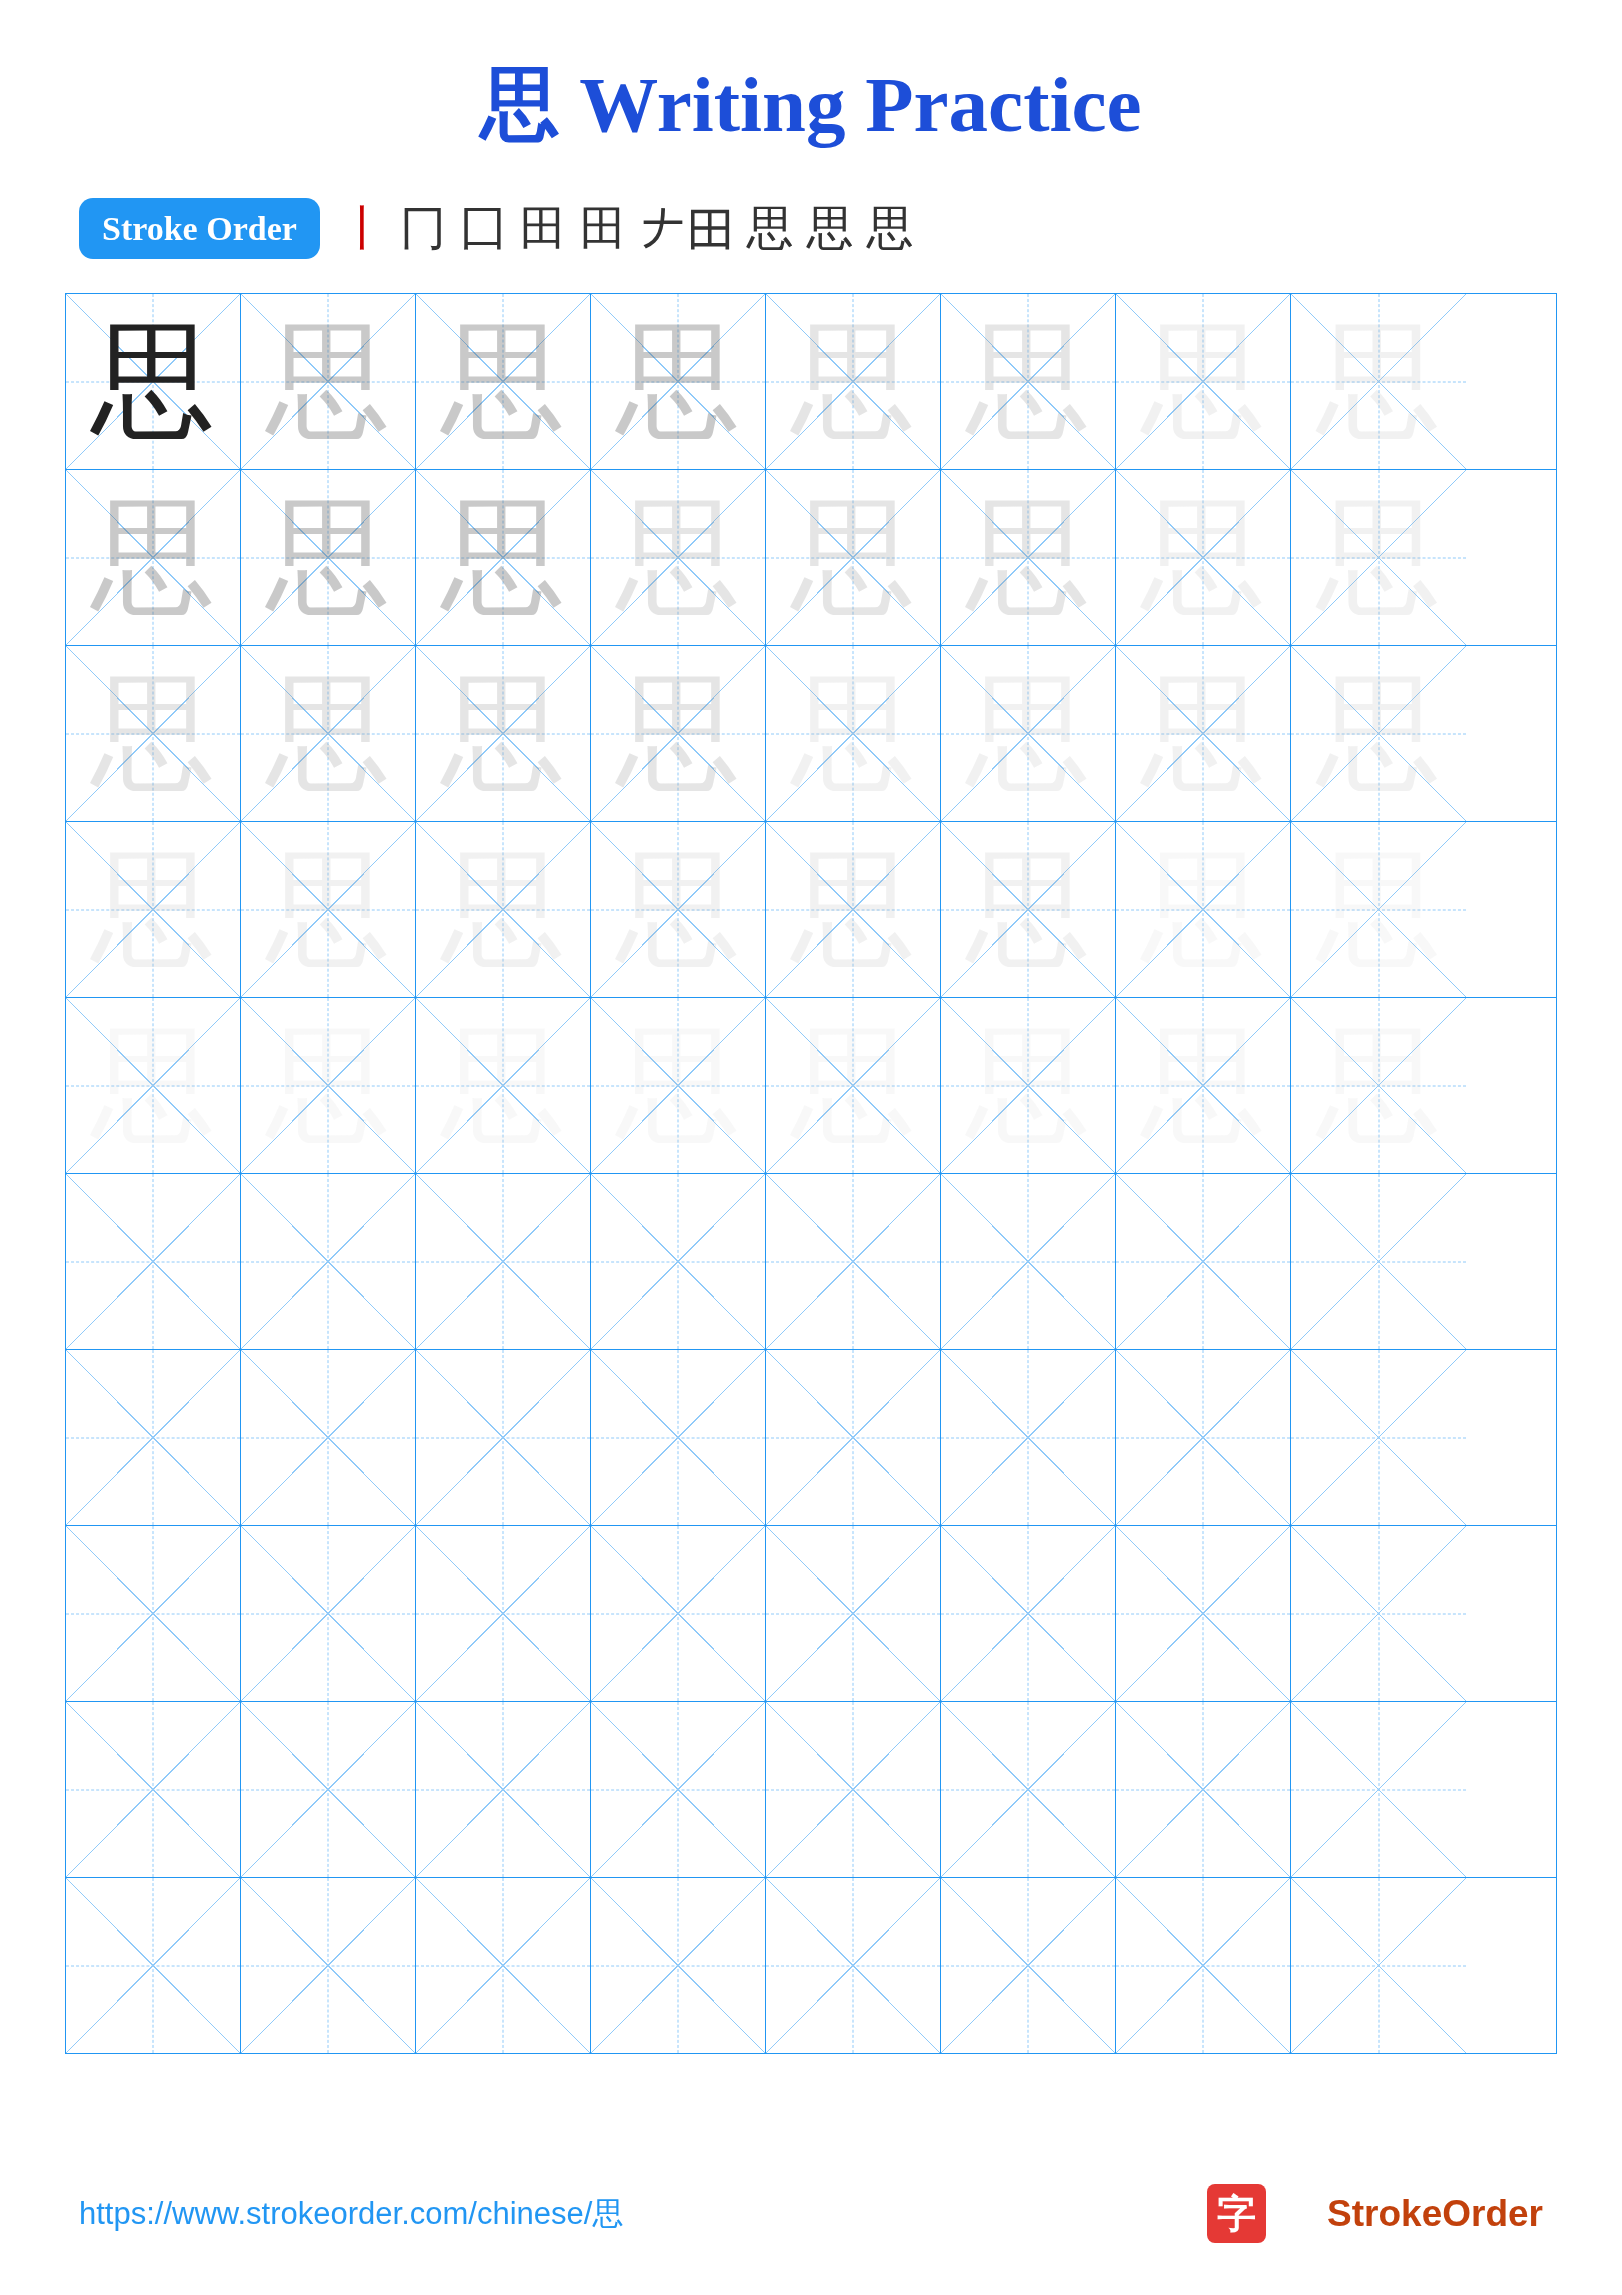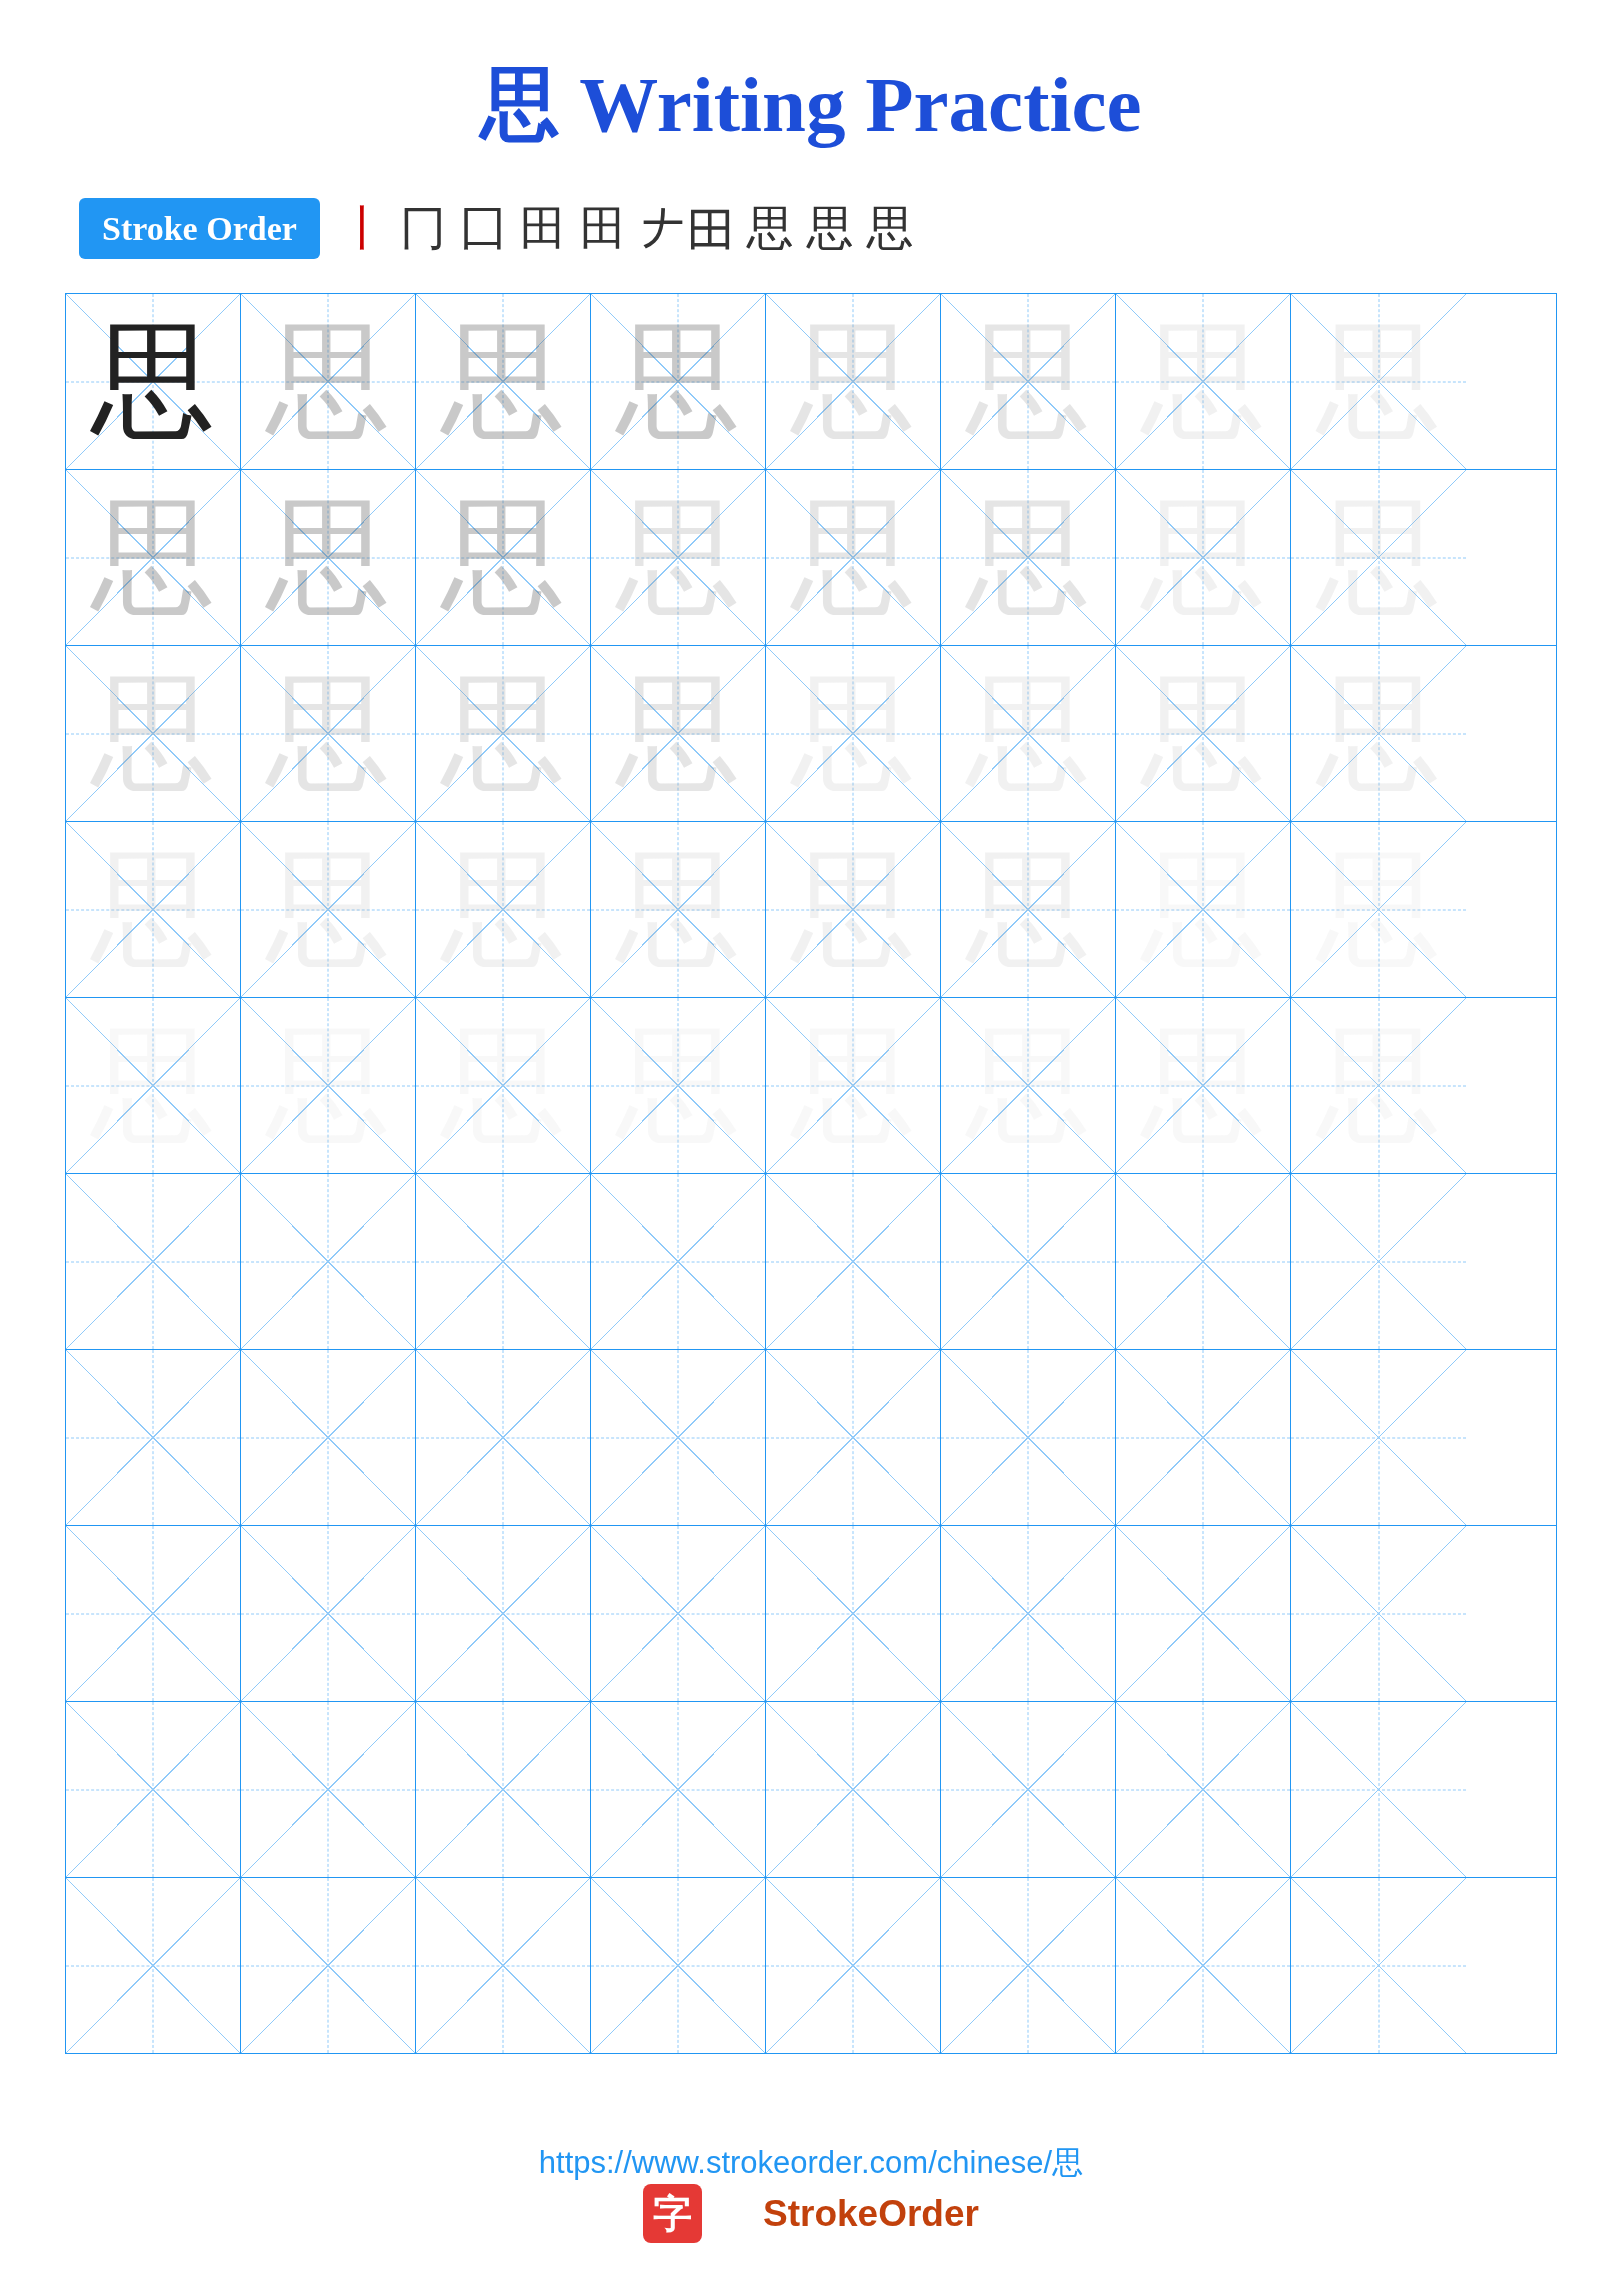--- a/index.html
+++ b/index.html
@@ -28,21 +28,21 @@
       margin-bottom: 33px;
       gap: 19.6px;
     }
 
     .stroke-order-badge {
       background: #2196F3;
       color: white;
       font-size: 34px;
       font-weight: bold;
       padding: 11.8px 23px;
-      border-radius: 6px;
+      border-radius: 14px;
       white-space: nowrap;
     }
 
     .stroke-sequence {
       display: flex;
       align-items: center;
       gap: 13px;
       font-size: 47px;
       color: #333;
     }
@@ -149,24 +149,23 @@
     .char-light-4 {
       color: rgba(200,200,200,0.13);
     }
 
     .footer {
       position: absolute;
       bottom: 52px;
       left: 0;
       right: 0;
       display: flex;
-      justify-content: flex-start;
+      justify-content: space-between;
       align-items: center;
       padding: 0 79px;
-      flex-direction: column;
     }
 
     .footer-url {
       color: #2196F3;
       font-size: 31px;
       font-family: sans-serif;
     }
 
     .footer-logo {
       display: flex;

